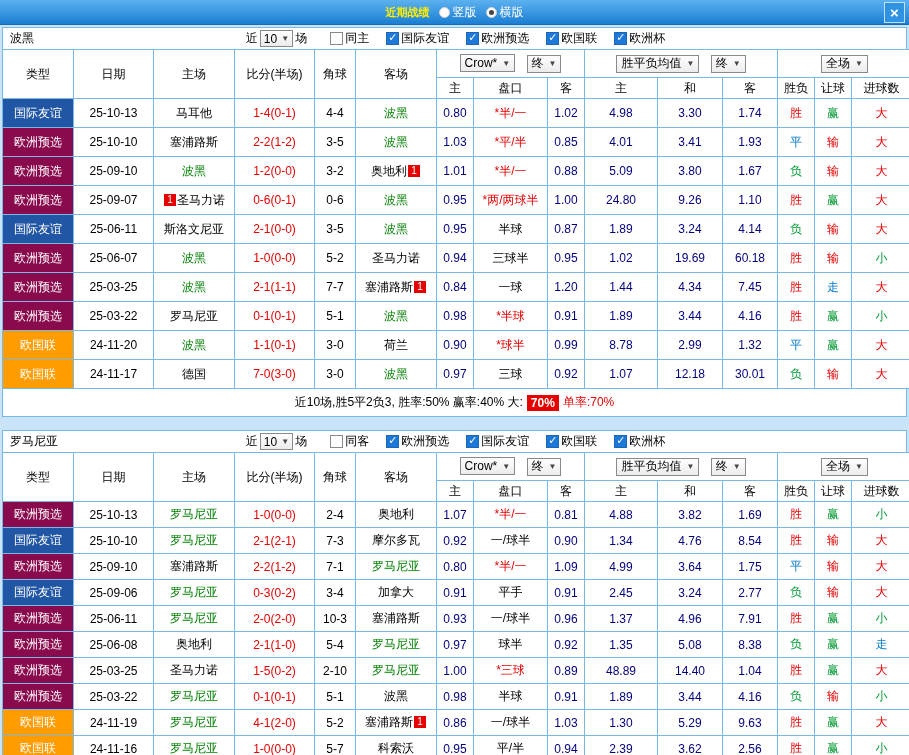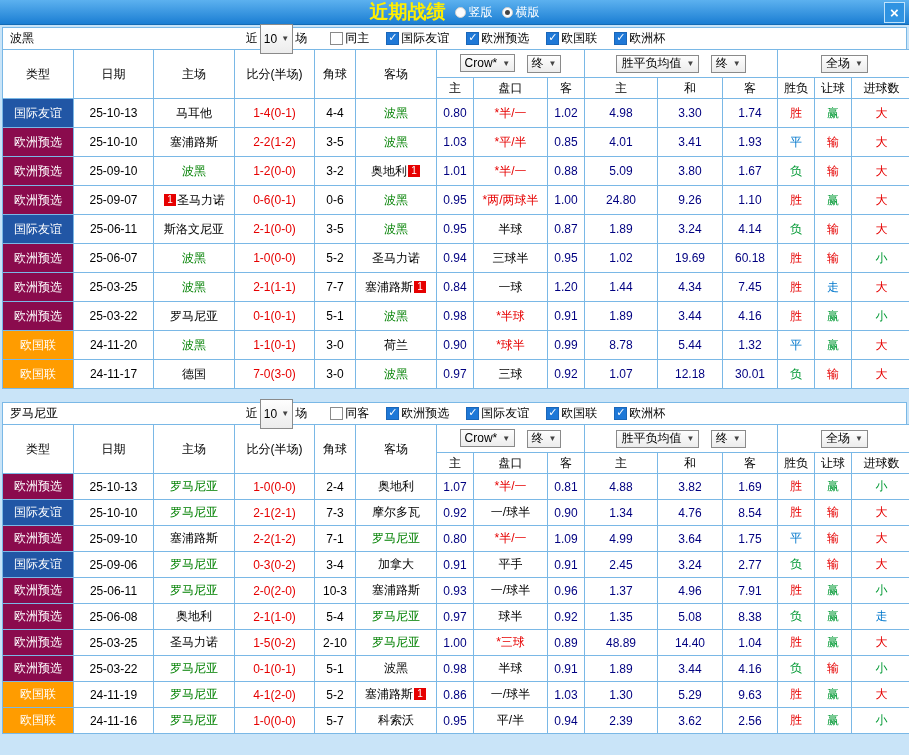--- a/index.html
+++ b/index.html
@@ -3,39 +3,39 @@
 <meta charset="utf-8">
 <style>
   * { margin:0; padding:0; box-sizing:border-box; }
   html,body { width:909px; height:755px; overflow:hidden; }
   body { background:#c9e4f8; font-family:"Liberation Sans","DejaVu Sans",sans-serif; font-size:12px; color:#000; }
 
   
   .titlebar { height:25px; background:linear-gradient(#5cb1ef,#1b7ed3); position:relative;
               display:flex; align-items:center; justify-content:center; border-bottom:1px solid #156bb4; }
   .tb-center { display:flex; align-items:center; gap:9px; }
-  .tb-title { color:#ffee00; font-weight:bold; font-size:19px; }
+  .tb-title { color:#ffee00; font-weight:bold; font-size:11px; }
   .radio-item { display:inline-flex; align-items:center; gap:3px; color:#fff; cursor:pointer; }
   .radio-circle { width:11px; height:11px; border-radius:50%; background:#fdfdfd; border:1px solid #cfcfcf; position:relative; }
   .radio-circle.selected::after { content:''; position:absolute; left:2px; top:2px; right:2px; bottom:2px; border-radius:50%; background:#444; }
   .close-btn { position:absolute; right:4px; top:2px; width:21px; height:21px; background:#2f93e2;
                border:1px solid #bfe2fa; color:#fff; font-size:15px; font-weight:bold; line-height:19px;
                text-align:center; cursor:pointer; }
 
   
   .section { margin:2px 2px 0 2px; background:#14b8a6; }
   .section-gap { height:11px; }
 
   .filterbar { height:22px; border:1px solid #7ab8e6; border-bottom:none; background:#fff;
                display:flex; align-items:center; justify-content:center; position:relative; }
   .team-name { position:absolute; left:7px; color:#000; }
   .filter-controls { display:flex; align-items:center; }
   .lbl { margin:0 2px; }
   .mini-select { display:inline-flex; align-items:center; gap:4px; border:1px solid #8a8a8a;
-                 background:linear-gradient(#fefefe,#ececec); height:30px; padding:0 3px; cursor:pointer; }
+                 background:linear-gradient(#fefefe,#ececec); height:17px; padding:0 3px; cursor:pointer; }
   .mini-select .arrow, .hdr-select .arrow { font-size:8px; color:#444; }
   .cb-group { display:inline-flex; align-items:center; margin-left:4px; }
   .cb-item { display:inline-flex; align-items:center; margin-left:17px; }
   .checkbox { width:13px; height:13px; border:1px solid #8a8a8a; background:#fff; display:inline-block;
               position:relative; margin-right:2px; cursor:pointer; }
   .checkbox.checked { background:#1e78d7; border-color:#1a66b8; }
   .checkbox.checked::after { content:'✓'; position:absolute; left:1px; top:-2px; color:#fff; font-size:11px; font-weight:bold; }
 
   
   table.match-table { width:100%; border-collapse:collapse; table-layout:fixed; background:#fff; }
@@ -331,21 +331,21 @@
           <td class="type-cell t-nations">欧国联</td>
           <td>24-11-20</td>
           <td><span class="focus-team">波黑</span></td>
           <td class="score-cell">1-1(0-1)</td>
           <td>3-0</td>
           <td><span class="">荷兰</span></td>
           <td class="num">0.90</td>
           <td class="line-red">*球半</td>
           <td class="num">0.99</td>
           <td class="num">8.78</td>
-          <td class="num">5.44</td>
+          <td class="num">2.99</td>
           <td class="num">1.32</td>
           <td class="c-b">平</td>
           <td class="c-g">赢</td>
           <td class="c-r">大</td>
         </tr>
         <tr>
           <td class="type-cell t-nations">欧国联</td>
           <td>24-11-17</td>
           <td><span class="">德国</span></td>
           <td class="score-cell">7-0(3-0)</td>
@@ -357,20 +357,25 @@
           <td class="num">1.07</td>
           <td class="num">12.18</td>
           <td class="num">30.01</td>
           <td class="c-g">负</td>
           <td class="c-r">输</td>
           <td class="c-r">大</td>
         </tr>
       </tbody>
   </table>
 
+  <div class="summary">
+    <span>近10场,胜5平2负3, 胜率:50% 赢率:40% 大:</span>
+    <span class="summary-highlight">70%</span>
+    <span class="summary-tail">单率:70%</span>
+  </div>
 </div>
 
 <div class="section-gap"></div>
 
 <div class="section sec-1">
   <div class="filterbar">
     <span class="team-name">罗马尼亚</span>
     <div class="filter-controls">
       <span class="lbl">近</span>
       <span class="mini-select">

